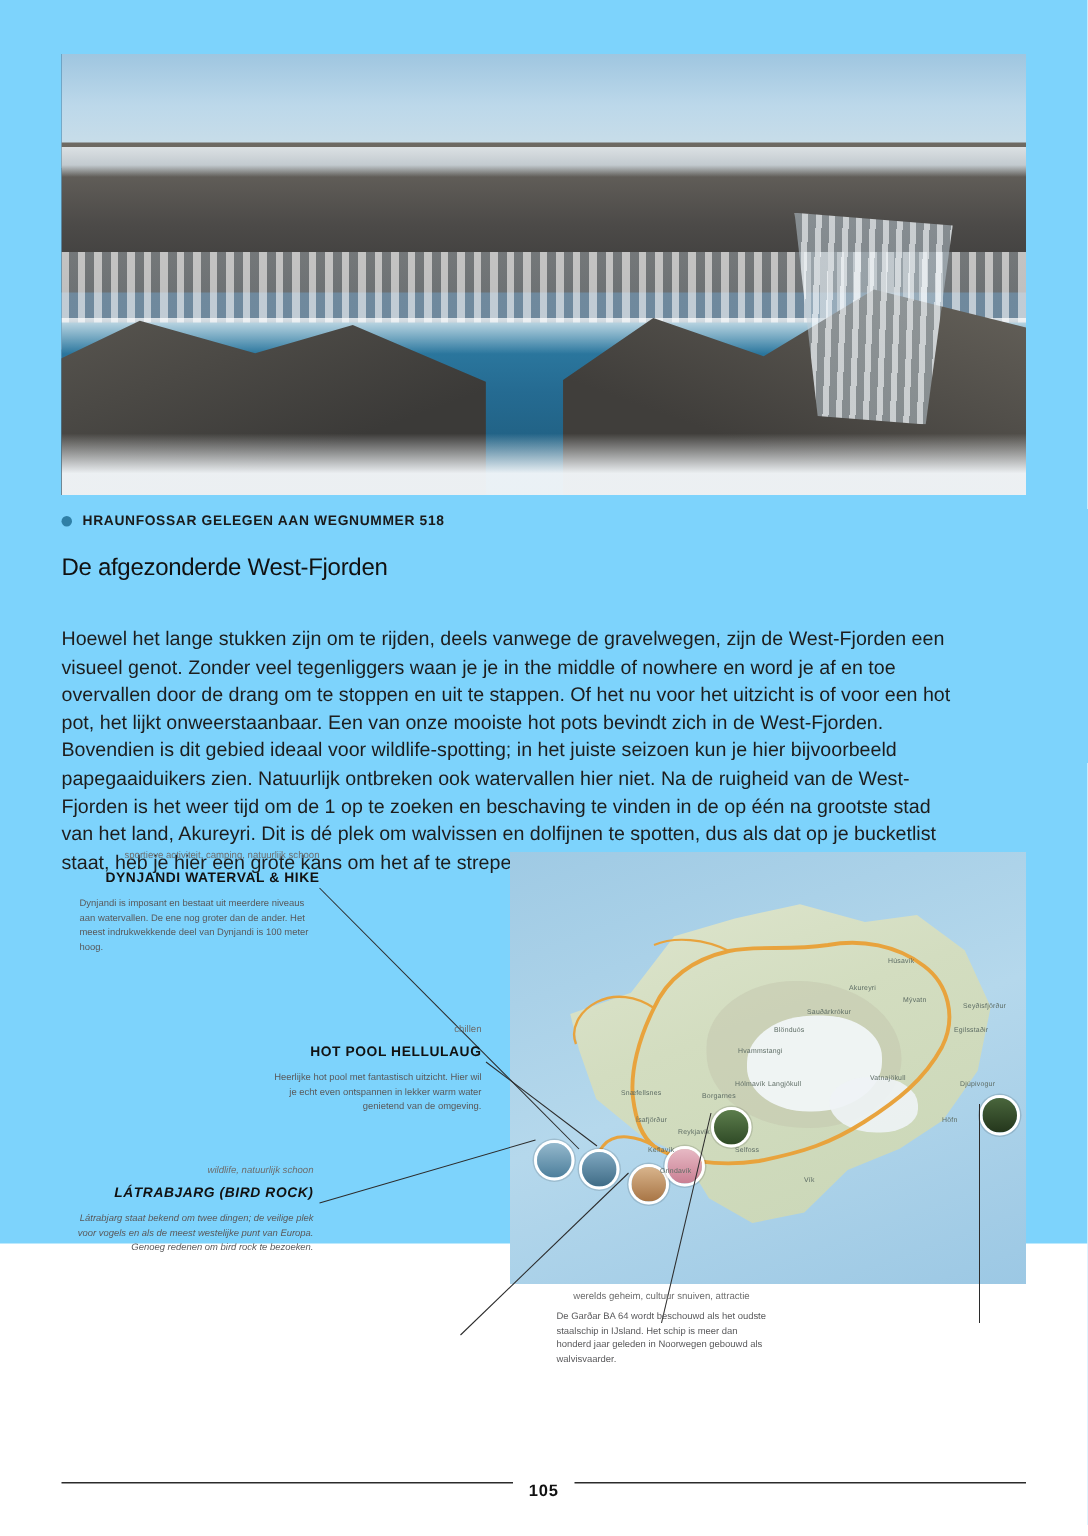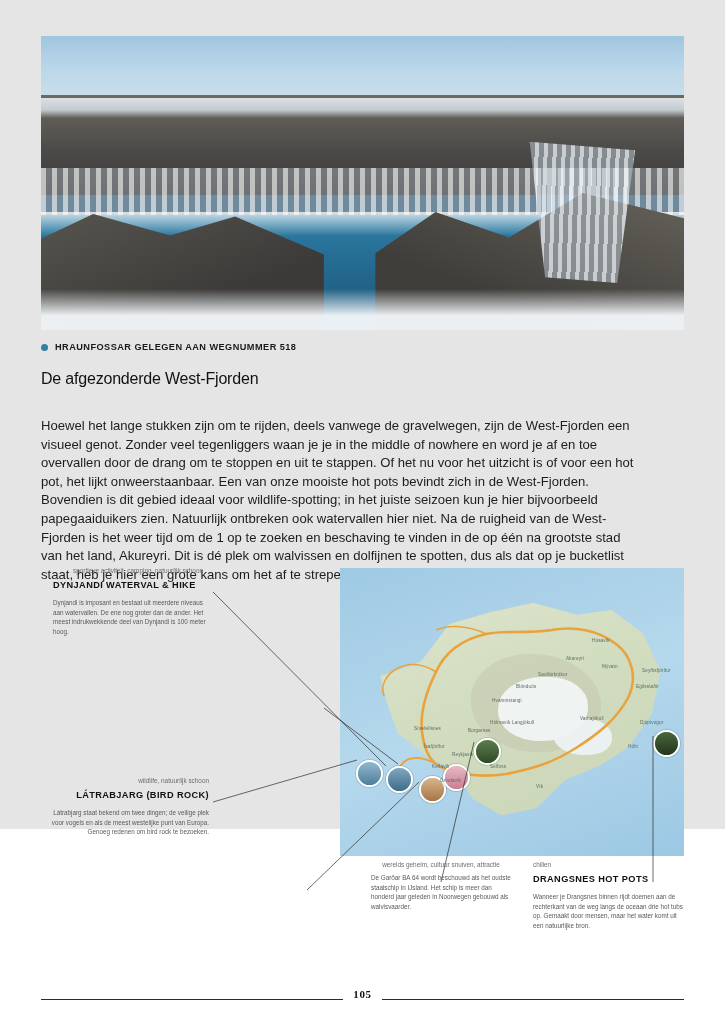--- a/index.html
+++ b/index.html
@@ -15,21 +15,21 @@
     font-family: "Liberation Sans", sans-serif;
     color: #1a1a1a;
     overflow: hidden;
   }
 
   .page {
     position: absolute;
     left: 0; top: 0;
     width: 725px;
     height: 829px;
-    background: #e5e5e5;
+    background: #7dd3fc;
   }
 
   
   .hero {
     position: absolute;
     left: 41px;
     top: 36px;
     width: 643px;
     height: 294px;
     overflow: hidden;
@@ -246,41 +246,40 @@
   .callout .desc {
     font-size: 6.3px;
     line-height: 9.6px;
     color: #59595b;
   }
   .callout.right { text-align: right; }
   .callout.center { text-align: center; }
 
   .c-dynjandi   { left: 12px;  top: 6px;   width: 160px; }
   .c-hotpool    { left: 140px; top: 122px; width: 140px; }
-  .c-latrabjarg { left: 0px;   top: 216px; width: 168px; }
+  .c-latrabjarg { left: 0px;   top: 216px; width: 168px; font-style: italic; }
   .c-raudasandur{ left: 150px; top: 300px; width: 148px; }
   .c-gardar     { left: 330px; top: 300px; width: 140px; }
   .c-drangsnes  { left: 492px; top: 300px; width: 150px; }
 
-  .c-dynjandi .kicker, .c-dynjandi .title { text-align: left; }
+  .c-dynjandi .kicker, .c-dynjandi .title { text-align: right; }
   .c-dynjandi .kicker { padding-left: 20px; }
   .c-dynjandi .desc { text-align: left; }
   .c-hotpool .kicker, .c-hotpool .title { text-align: right; }
   .c-latrabjarg .kicker, .c-latrabjarg .title { text-align: right; }
 
   
   .footer {
     position: absolute;
     left: 41px;
     top: 988px;
     width: 643px;
     display: flex;
-    align-items: flex-end;
+    align-items: flex-start;
     gap: 10px;
-    font-family: Liberation Serif, serif;
   }
   .footer .rule {
     flex: 1 1 auto;
     height: 1px;
     background: #2b2b2b;
   }
   .footer .pageno {
     font-size: 11px;
     font-weight: bold;
     letter-spacing: .6px;
@@ -390,38 +389,38 @@
         </g>
       </svg>
     </div>
 
     <div class="callout c-dynjandi right">
       <div class="kicker">sportieve activiteit, camping, natuurlijk schoon</div>
       <div class="title">DYNJANDI WATERVAL &amp; HIKE</div>
       <div class="desc">Dynjandi is imposant en bestaat uit meerdere niveaus aan watervallen. De ene nog groter dan de ander. Het meest indrukwekkende deel van Dynjandi is 100 meter hoog.</div>
     </div>
 
+    <div class="callout c-hotpool right">
+      <div class="kicker">chillen</div>
+      <div class="title">HOT POOL HELLULAUG</div>
+      <div class="desc">Heerlijke hot pool met fantastisch uitzicht. Hier wil je echt even ontspannen in lekker warm water genietend van de omgeving.</div>
+    </div>
 
     <div class="callout c-latrabjarg right">
       <div class="kicker">wildlife, natuurlijk schoon</div>
       <div class="title">LÁTRABJARG (BIRD ROCK)</div>
       <div class="desc">Látrabjarg staat bekend om twee dingen; de veilige plek voor vogels en als de meest westelijke punt van Europa. Genoeg redenen om bird rock te bezoeken.</div>
     </div>
 
 
     <div class="callout c-gardar center">
       <div class="kicker">werelds geheim, cultuur snuiven, attractie</div>
       <div class="desc" style="text-align:left;">De Garðar BA 64 wordt beschouwd als het oudste staalschip in IJsland. Het schip is meer dan honderd jaar geleden in Noorwegen gebouwd als walvisvaarder.</div>
     </div>
 
-    <div class="callout c-drangsnes">
-      <div class="kicker">chillen</div>
-      <div class="title">DRANGSNES HOT POTS</div>
-      <div class="desc">Wanneer je Drangsnes binnen rijdt doemen aan de rechterkant van de weg langs de oceaan drie hot tubs op. Gemaakt door mensen, maar het water komt uit een natuurlijke bron.</div>
-    </div>
 
   </div>
 
   <div class="footer">
     <span class="rule"></span>
     <span class="pageno">105</span>
     <span class="rule"></span>
   </div>
 
 </div>

